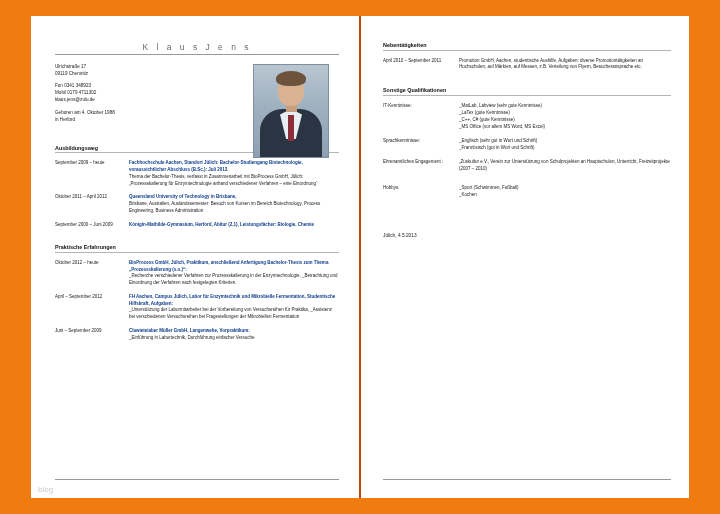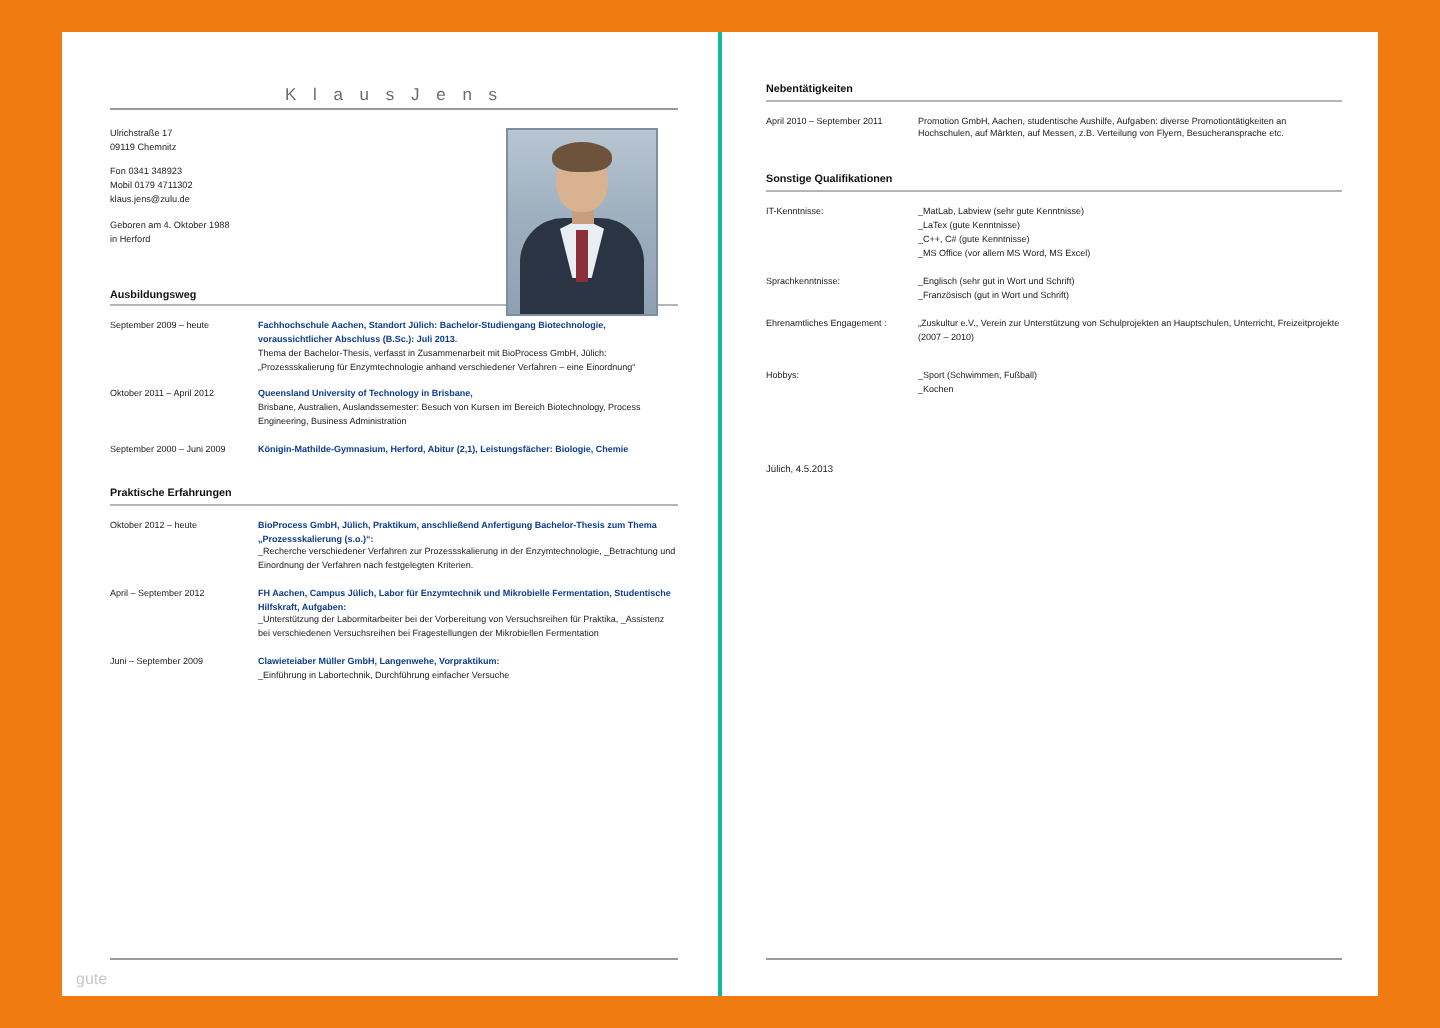--- a/index.html
+++ b/index.html
@@ -21,21 +21,21 @@
     box-sizing: border-box;
   }
   .pages {
     position: absolute;
     left: 31px;
     top: 16px;
     width: 658px;
     height: 482px;
     display: flex;
     gap: 2px;
-    background: #14b8a6;
+    background: #c2410c;
     align-items: center;
   }
   .page {
     position: relative;
     background: #ffffff;
     height: 482px;
     box-sizing: border-box;
   }
   .page-left { width: 328px; }
   .page-right { width: 328px; }
@@ -362,14 +362,14 @@
           </div>
         </div>
 
         <div class="date-line">Jülich, 4.5.2013</div>
 
       </div>
       <hr class="rule bottom-rule-right">
     </div>
 
   </div>
-  <div class="watermark">gute</div>
+  <div class="watermark">blog</div>
 </div>
 
 </body></html>

